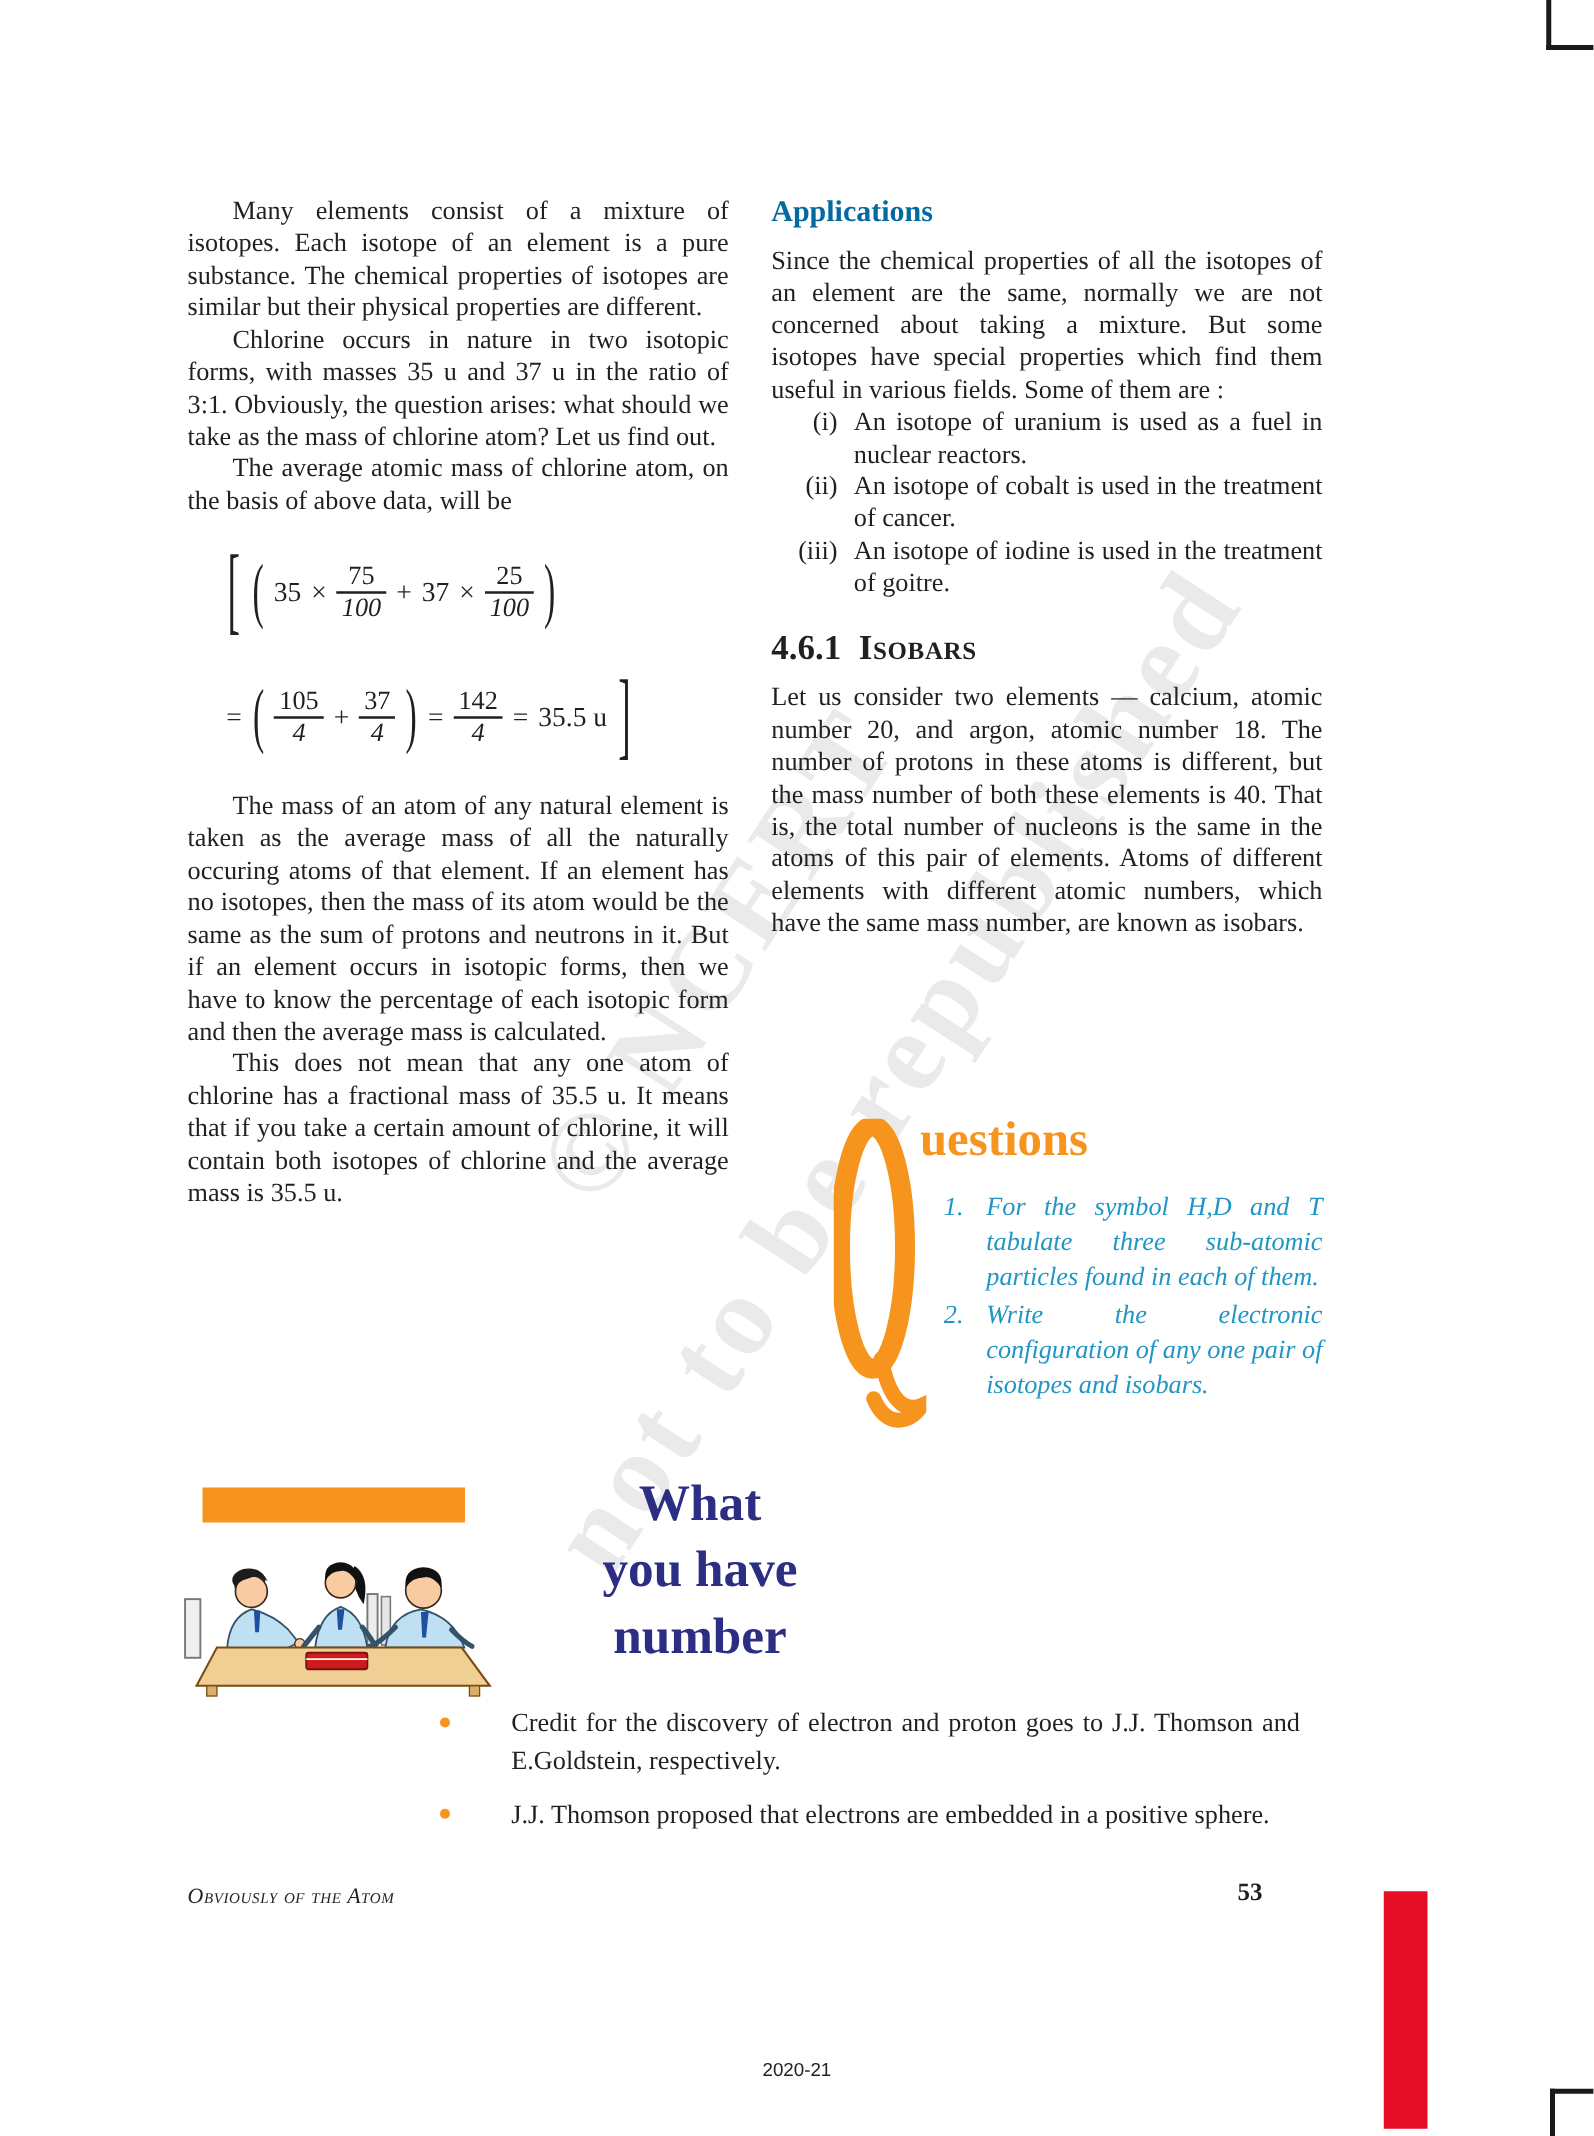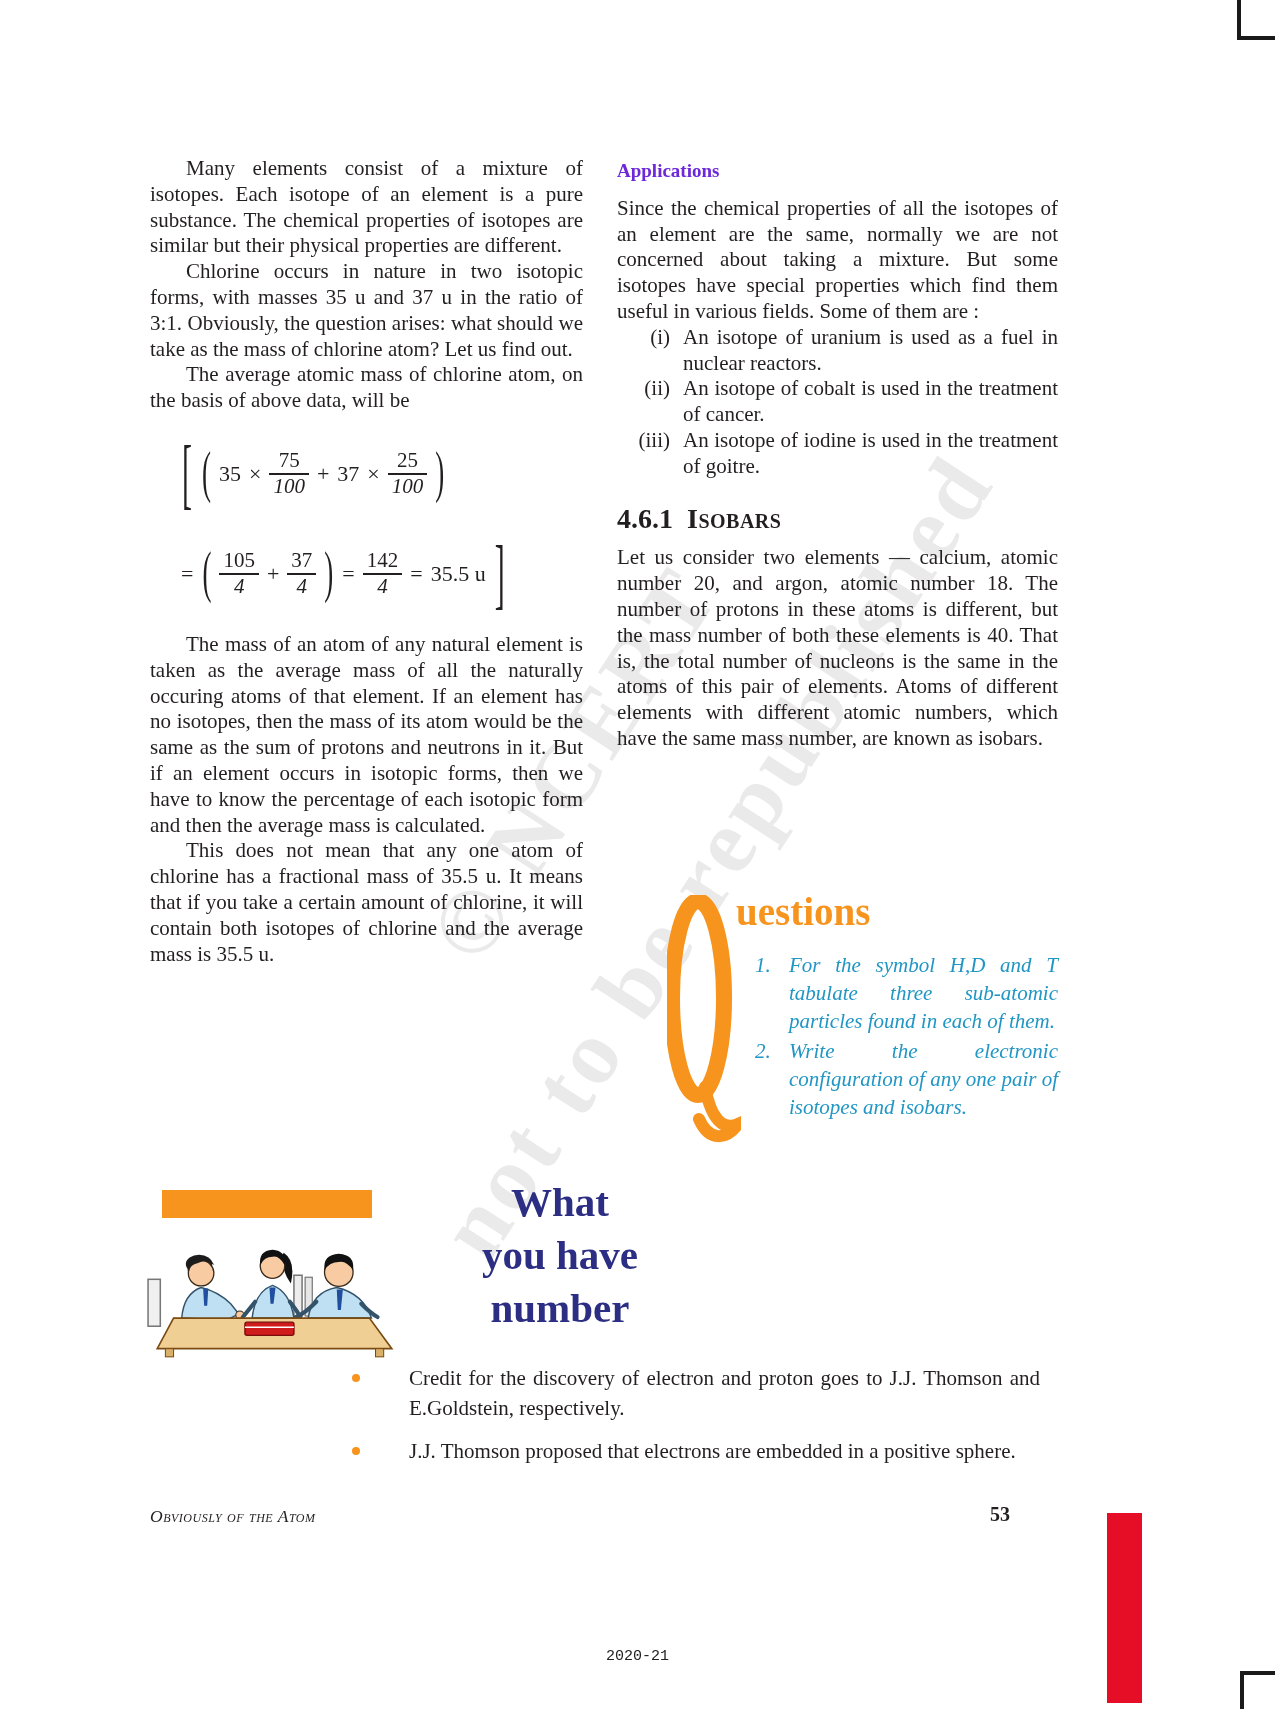--- a/index.html
+++ b/index.html
@@ -19,21 +19,21 @@
   .formula{display:flex;align-items:center;gap:7px;margin-left:30px;font-size:22px;}
   .formula.f1{margin-top:18px;margin-bottom:6px;height:84px;}
   .formula.f2{margin-top:14px;margin-bottom:14px;height:88px;}
   .frac{display:inline-block;text-align:center;font-size:21px;line-height:1.12;}
   .frac .num{display:block;border-bottom:2px solid #231f20;padding:0 4px;}
   .frac .den{display:block;padding:0 4px;font-style:italic;}
   .par{display:inline-block;transform:scaleY(2.15);font-size:27px;font-weight:400;margin:0 1px;}
   .sqb{display:inline-block;transform:scaleY(2.6);font-size:30px;font-weight:400;margin:0 2px;}
   .op{margin:0 1px;}
   
-  .head-apps{margin:2px 0 12px 0;font-size:19px;font-weight:700;color:#6d28d9;}
+  .head-apps{margin:2px 0 12px 0;font-size:24px;font-weight:700;color:#0369a1;}
   .apps-intro{margin-left:36px;text-align:justify;}
   .apps-item{display:flex;margin-top:0px;}
   .apps-label{width:53px;text-align:right;flex:none;}
   .apps-text{margin-left:13px;text-align:justify;flex:1;}
   .isobars-head{margin:26px 0 14px 0;font-size:28px;font-weight:700;}
   .isobars-head .sc{font-variant:small-caps;margin-left:14px;letter-spacing:0.5px;}
   
   .questions{position:absolute;left:617px;top:893px;width:441px;height:280px;z-index:1;}
   .q-glyph{position:absolute;left:50px;top:2px;width:74px;height:256px;}
   .q-word{position:absolute;left:119px;top:-4px;font-size:39px;font-weight:700;color:#f7941d;}
@@ -51,21 +51,21 @@
   .bullet-row{display:flex;margin-bottom:13px;}
   .dot{flex:none;width:8px;height:8px;border-radius:50%;background:#f7941d;margin:11px 0 0 0;}
   .b-text{margin-left:49px;text-align:justify;flex:1;}
   
   .footer-left{position:absolute;left:150px;top:1506px;font-size:17.5px;font-style:italic;
                font-variant:small-caps;letter-spacing:0.5px;z-index:1;}
   .page-number{position:absolute;left:955px;top:1503px;width:55px;text-align:right;
                font-size:20px;font-weight:700;z-index:1;}
   .red-bar{position:absolute;left:1107px;top:1513px;width:35px;height:190px;background:#e60e27;z-index:1;}
   .year{position:absolute;left:0;top:1648px;width:1275px;text-align:center;z-index:1;
-        font-family:Liberation Mono, monospace;font-size:15px;color:#222;}
+        font-family:Liberation Sans, sans-serif;font-size:15px;color:#222;}
   
   .mark{position:absolute;background:#1a1a1a;z-index:2;}
   .tr-v{left:1237px;top:0;width:4px;height:40px;}
   .tr-h{left:1237px;top:36px;width:38px;height:4px;}
   .br-h{left:1240px;top:1671px;width:35px;height:4px;}
   .br-v{left:1240px;top:1671px;width:4px;height:38px;}
 </style>
 </head>
 <body>
 

